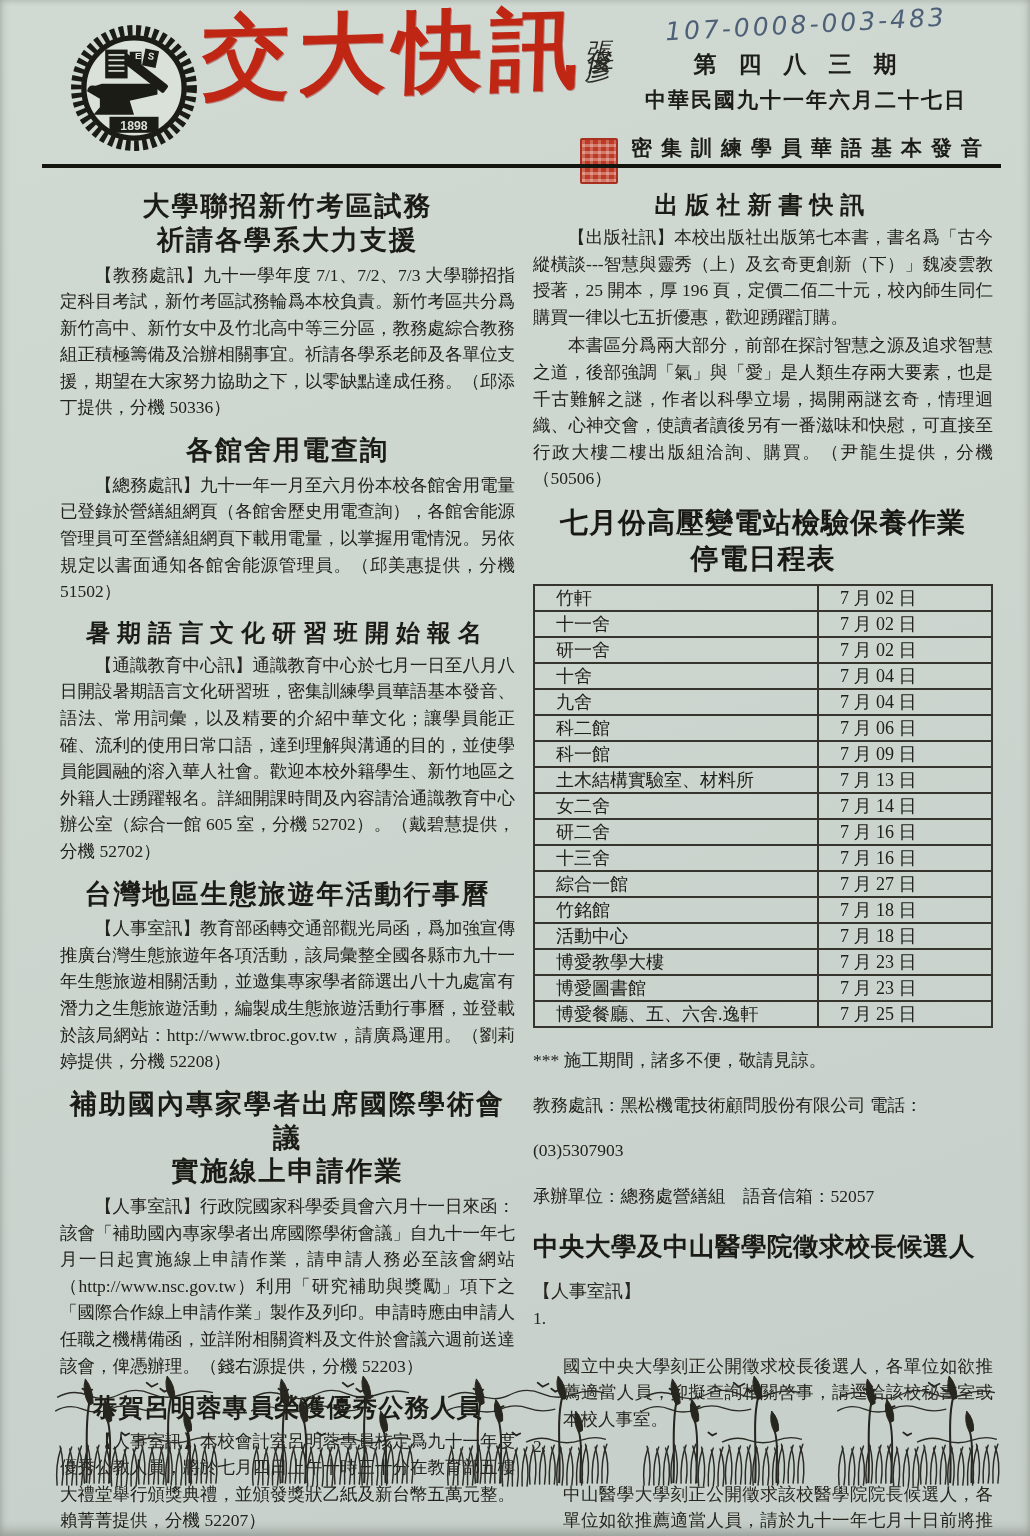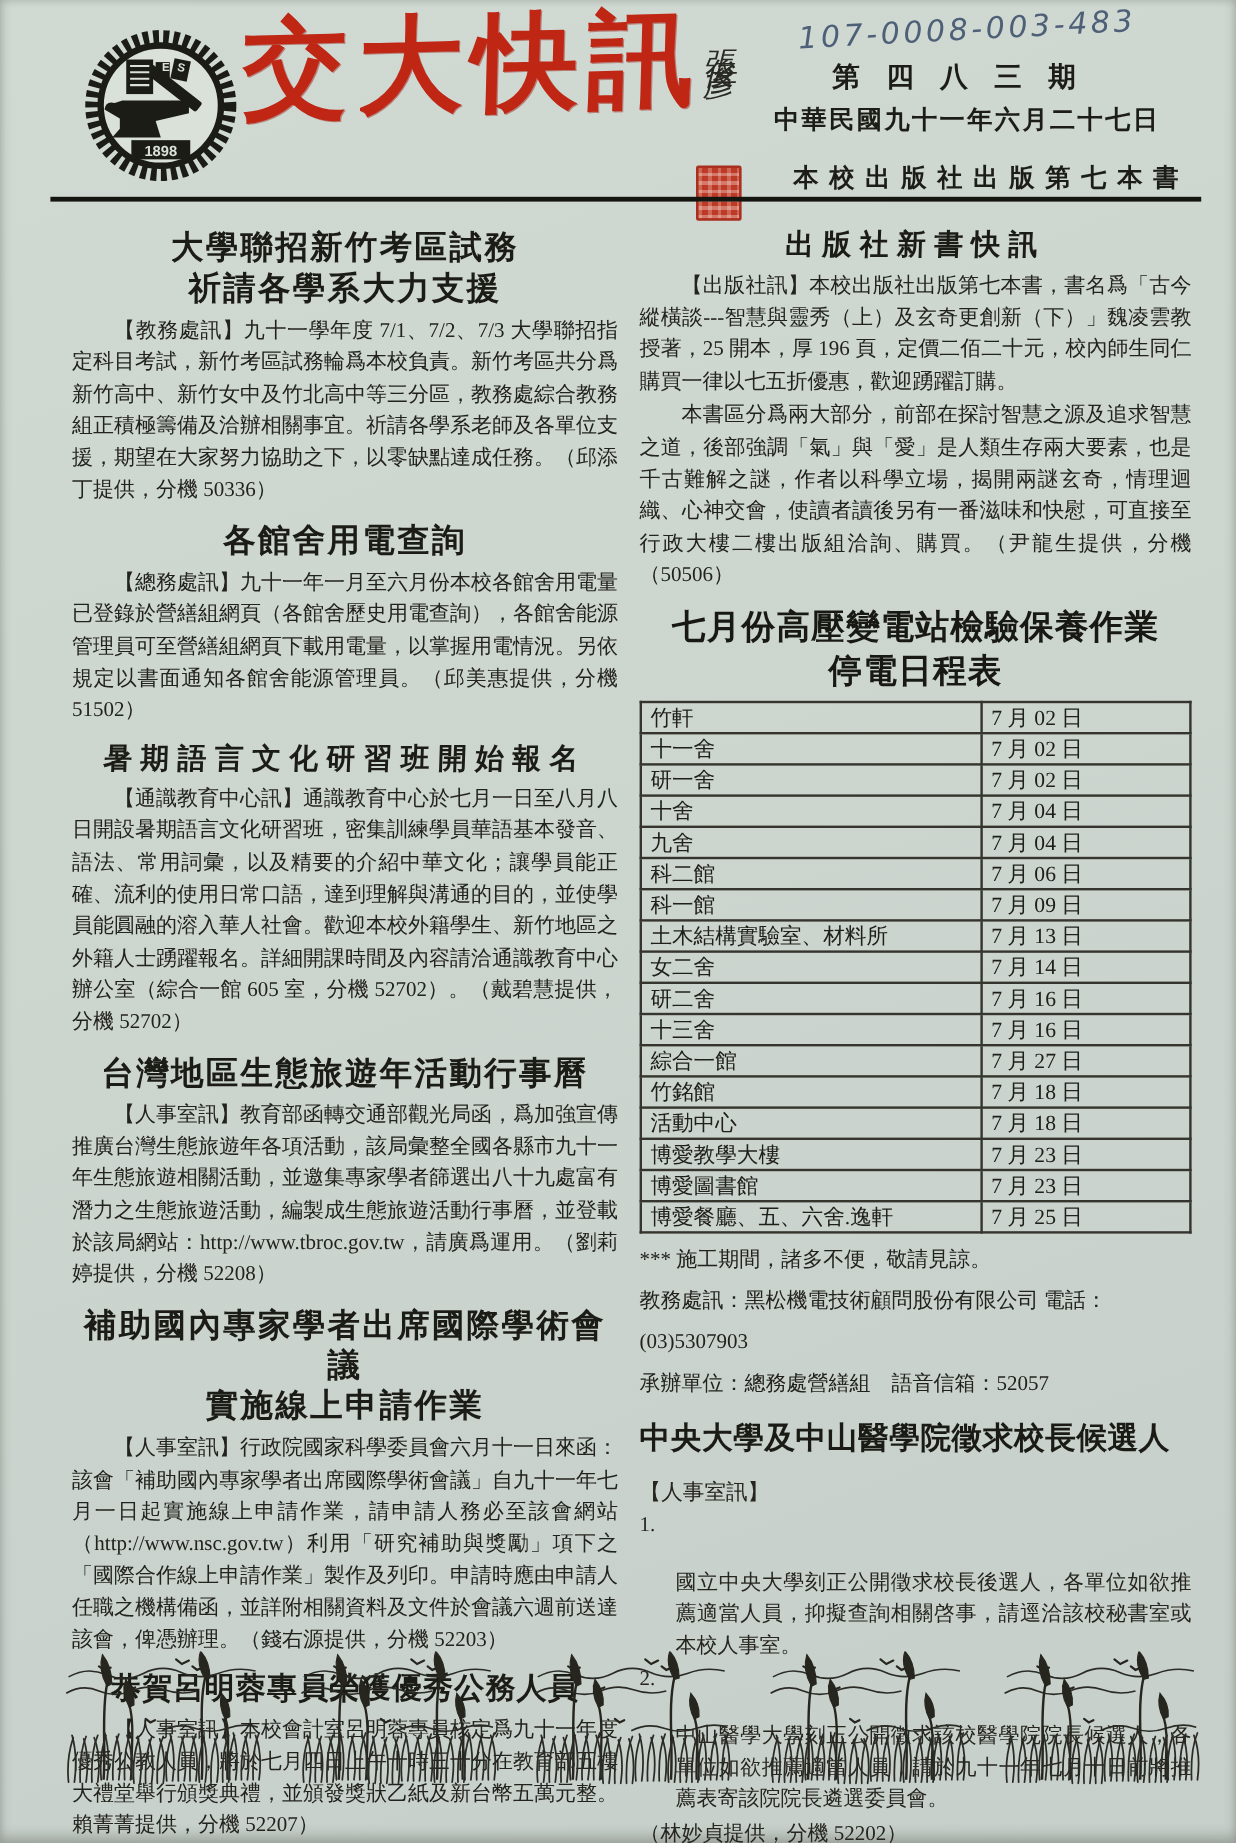--- a/index.html
+++ b/index.html
@@ -72,25 +72,25 @@
   }
   
   .table-title{
     margin:10px 0 6px 0;text-align:center;font-weight:700;
     font-family:"Liberation Sans", sans-serif;font-size:28px;line-height:1.3;
     letter-spacing:1px;color:#191914;
   }
   .table-title .t-line{display:block;}
   table.power{width:100%;border-collapse:collapse;background:transparent;}
   table.power td{
-    border:2px solid #35352d;font-size:18px;padding:0 7px;height:23.5px;
+    border:2px solid #35352d;font-size:18px;padding:0 21px;height:23.5px;
     color:#20201a;white-space:nowrap;overflow:hidden;margin-top:38px;
   }
   td.date-cell{width:38%;}
-  .note{margin:9px 0;font-size:17.5px;line-height:1.45;color:#22221c;}
+  .note{margin:20px 0;font-size:17.5px;line-height:1.45;color:#22221c;}
   .note.indented{padding-left:1.3em;}
   
   .ps-title{
     margin:16px 0 15px 0;font-family:"Liberation Sans", sans-serif;
     font-size:25.5px;font-weight:700;letter-spacing:.5px;color:#1b1b15;
   }
   .ps-source{font-size:18px;margin:0 0 2px 0;}
   .num-item{display:flex;font-size:17.5px;line-height:1.5;text-align:justify;margin:1px 0;}
   .num-item .num{flex:none;width:30px;}
   .num-item .itext{flex:1;margin-top:48px;}
@@ -136,21 +136,21 @@
 
     <div class="signature">張俊彥</div>
     <div class="seal"></div>
 
     <div class="header-right">
       <div class="archive-number">107-0008-003-483</div>
       <div class="issue-line">第四八三期</div>
       <div class="date-line">中華民國九十一年六月二十七日</div>
     </div>
 
-    <div class="publisher-line">本校出版社出版第七本書</div>
+    <div class="publisher-line">密集訓練學員華語基本發音</div>
     <div class="header-rule"></div>
   </div>
 
   <div class="columns">
 
     <div class="col-left">
 
       <section class="article">
         <h2 class="a-title">
           <span class="t-line">大學聯招新竹考區試務</span>

